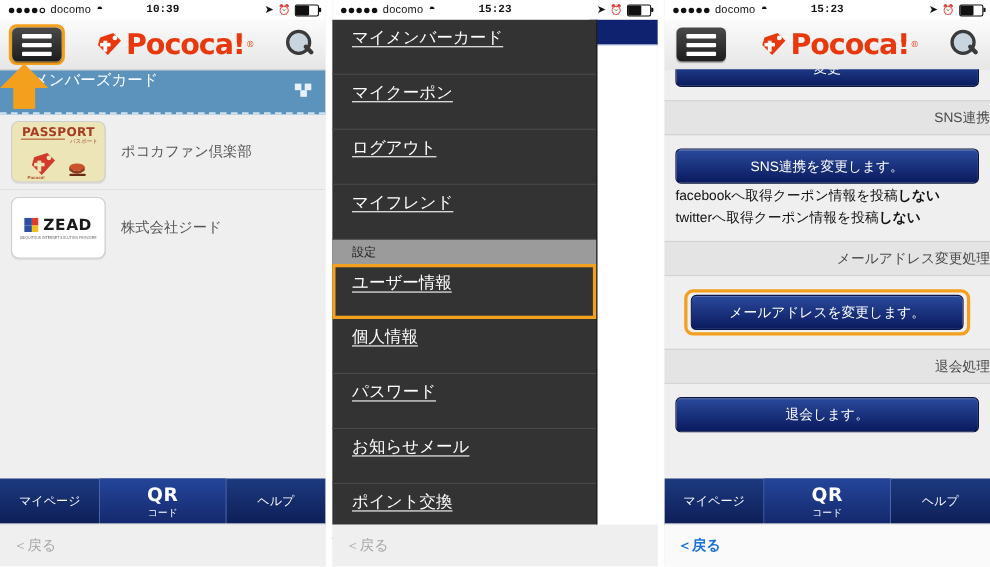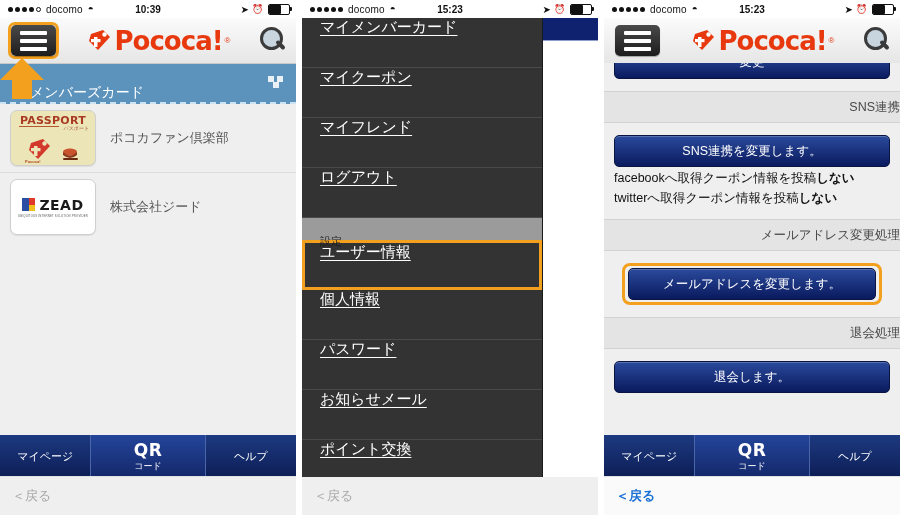--- a/index.html
+++ b/index.html
@@ -14,21 +14,21 @@
   .gutter{flex:0 0 6px;background:#fff;height:515px;}
 
   
   .statusbar{height:18px;background:#fff;position:relative;display:flex;align-items:center;}
   .sb-left{position:absolute;left:8px;top:0;height:18px;display:flex;align-items:center;gap:3px;}
   .dots{display:flex;gap:2px;align-items:center;}
   .dot{width:5px;height:5px;border-radius:50%;background:#111;}
   .dot.empty{background:transparent;border:1px solid #111;width:3px;height:3px;}
   .carrier{font-size:10px;color:#111;letter-spacing:.2px;margin-left:2px;}
   .wifi{margin-left:2px;font-size:10px;color:#111;line-height:1;}
-  .sb-time{position:absolute;left:0;right:0;text-align:center;font-size:10px;font-weight:bold;color:#111;}
+  .sb-time{position:absolute;left:0;right:0;text-align:center;font-size:10px;font-weight:bold;color:#111;font-family:Liberation Mono, monospace;}
   .sb-right{position:absolute;right:6px;top:0;height:18px;display:flex;align-items:center;gap:4px;}
   .loc-arrow{font-size:10px;color:#111;transform:rotate(0deg);}
   .alarm{font-size:9px;color:#111;}
   .batt{width:20px;height:9px;border:1px solid #111;border-radius:2px;position:relative;}
   .batt::after{content:"";position:absolute;right:-3px;top:2px;width:2px;height:4px;background:#111;border-radius:0 1px 1px 0;}
   .batt i{display:block;height:100%;background:#111;border-radius:1px;}
 
   
   .appbar{height:45px;background:linear-gradient(#fbfbfb,#e6e6e6);border-bottom:1px solid #c9c9c9;
           display:flex;align-items:center;justify-content:space-between;padding:0 8px;position:relative;}
@@ -39,21 +39,21 @@
   .hamb-wrap.hl{border:3px solid #f2a01d;padding:0;}
   .logo{display:flex;align-items:center;gap:2px;}
   .logo-mark{width:26px;height:26px;position:relative;}
   .logo-txt{font-size:26px;font-weight:bold;color:#e8380d;letter-spacing:-1px;font-family:"DejaVu Sans",sans-serif;}
   .logo-r{font-size:8px;color:#e8380d;vertical-align:super;}
   .search{width:30px;height:30px;position:relative;}
   .search .ring{position:absolute;left:2px;top:1px;width:17px;height:17px;border:3px solid #3a3a3a;border-radius:50%;background:#c8d4de;}
   .search .hdl{position:absolute;left:17px;top:17px;width:11px;height:4px;background:#3a3a3a;transform:rotate(45deg);border-radius:2px;}
 
   
-  .bluebar{height:38px;background:#5b93bd;color:#fff;display:flex;align-items:flex-end;
+  .bluebar{height:38px;background:#5b93bd;color:#fff;display:flex;align-items:flex-start;
            padding:0 12px;font-size:14px;position:relative;border-bottom:2px dashed #cfe2f0;}
   .bluebar .title{margin-left:18px;}
   .bb-deco{position:absolute;right:12px;top:12px;width:16px;height:12px;}
   .bb-deco i{position:absolute;width:6px;height:6px;background:#e9f1f7;}
   .bb-deco i:nth-child(1){left:0;top:0;}
   .bb-deco i:nth-child(2){left:9px;top:0;}
   .bb-deco i:nth-child(3){left:5px;top:6px;}
   .arrow-up{position:absolute;left:22px;top:-6px;width:0;height:0;z-index:5;}
   .arrow-up .head{position:absolute;left:-22px;top:0;width:0;height:0;border-left:22px solid transparent;border-right:22px solid transparent;border-bottom:22px solid #f2a01d;}
   .arrow-up .stem{position:absolute;left:-10px;top:21px;width:20px;height:20px;background:#f2a01d;}
@@ -90,21 +90,21 @@
   .bn .small{font-size:9px;}
   .backbar{position:absolute;left:0;bottom:0;width:100%;height:38px;background:#efefef;
            display:flex;align-items:center;padding-left:12px;font-size:13px;border-top:1px solid #e0e0e0;}
   .backbar.gray{color:#a9a9a9;}
   .backbar.blue{color:#1a6fd4;font-weight:bold;background:#fafafa;}
 
   
   .p2-bg{position:absolute;inset:18px 0 0 0;background:#fff;}
   .p2-bluetop{position:absolute;right:0;top:18px;width:62px;height:22px;background:#0f2270;border-bottom:1px solid #8f9ec8;}
   .menu{position:absolute;left:0;top:18px;width:240px;bottom:38px;background:#333333;border-right:1px solid #1a1a1a;}
-  .mi{height:50px;display:flex;padding:0 0 16px 18px;border-bottom:1px solid #4a4a4a;box-sizing:border-box;}
+  .mi{height:50px;display:flex;align-items:center;padding:0 0 16px 18px;border-bottom:1px solid #4a4a4a;box-sizing:border-box;}
   .mi span{color:#fff;font-size:15px;text-decoration:underline;text-underline-offset:3px;}
   .mi.section{height:22px;background:#9b9b9b;border-bottom:none;}
   .mi.section span{color:#1e1e1e;font-size:11px;text-decoration:none;margin-top:16px;}
   .mi.hl{border:3px solid #f2a01d;height:50px;padding-left:15px;}
   .p2-back{position:absolute;left:0;bottom:0;width:100%;height:38px;background:#efefef;
            display:flex;align-items:center;padding-left:12px;font-size:13px;color:#a9a9a9;}
 
   
   .p3-body{position:absolute;left:0;top:63px;right:0;bottom:80px;background:#efefef;overflow:hidden;}
   .btn{margin:0 10px;height:30px;border-radius:5px;background:linear-gradient(#2a4a9c,#0a1a5e);
@@ -274,24 +274,24 @@
     <div class="p2-bluetop"></div>
 
     <div class="menu">
       <div class="mi">
           <span>マイメンバーカード</span>
         </div>
       <div class="mi">
           <span>マイクーポン</span>
         </div>
       <div class="mi">
+          <span>ログアウト</span>
+        </div>
+      <div class="mi">
           <span>マイフレンド</span>
-        </div>
-      <div class="mi">
-          <span>ログアウト</span>
         </div>
       <div class="mi section">
           <span>設定</span>
         </div>
       <div class="mi hl">
           <span>ユーザー情報</span>
         </div>
       <div class="mi">
           <span>個人情報</span>
         </div>

